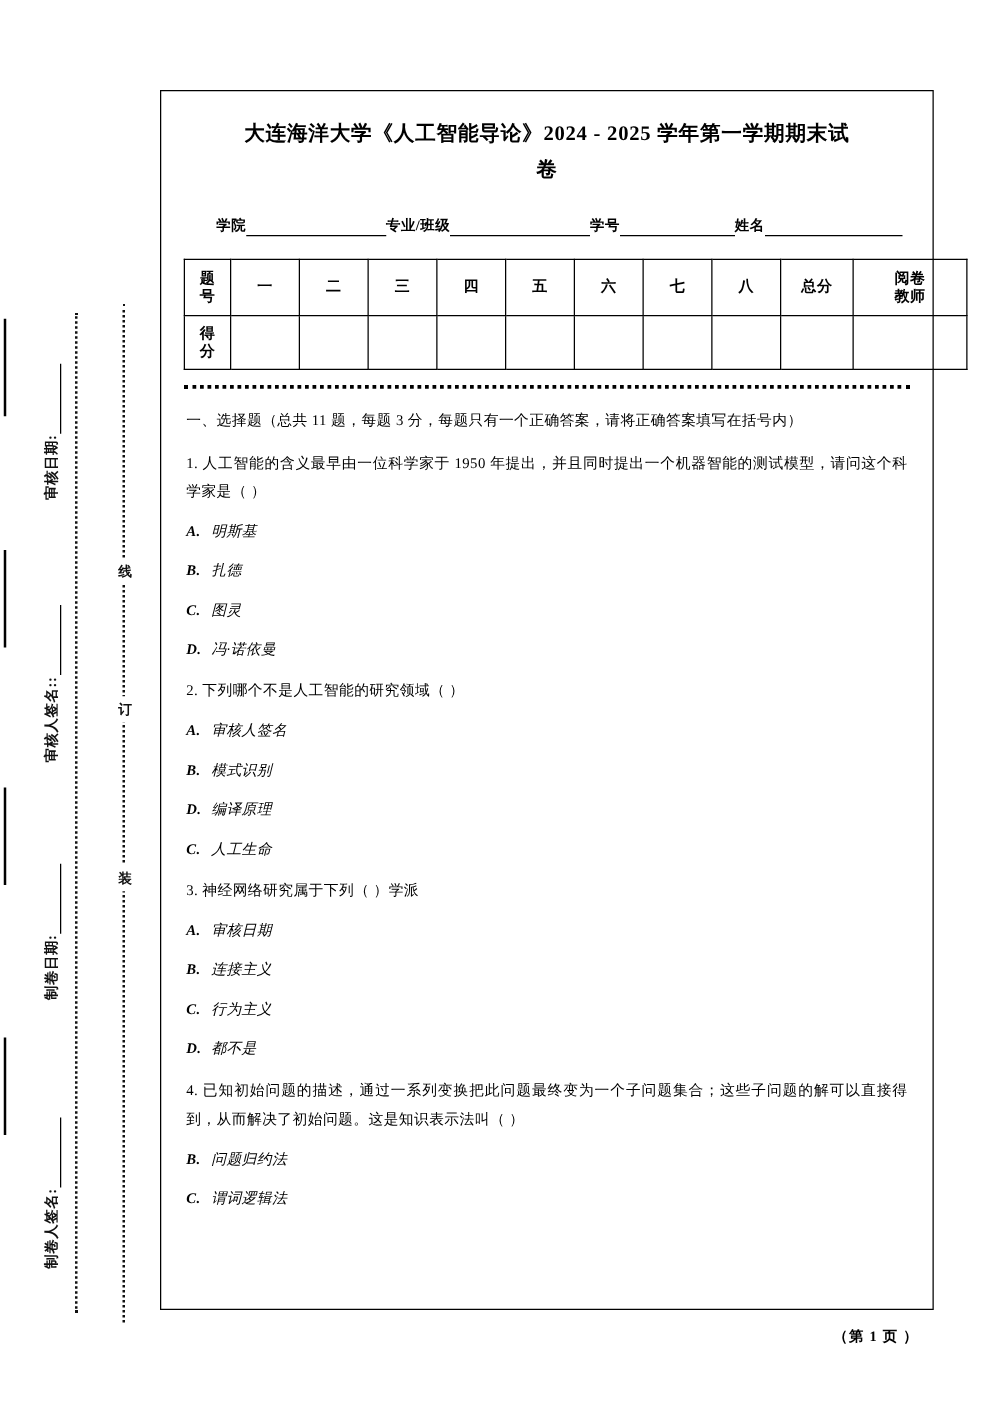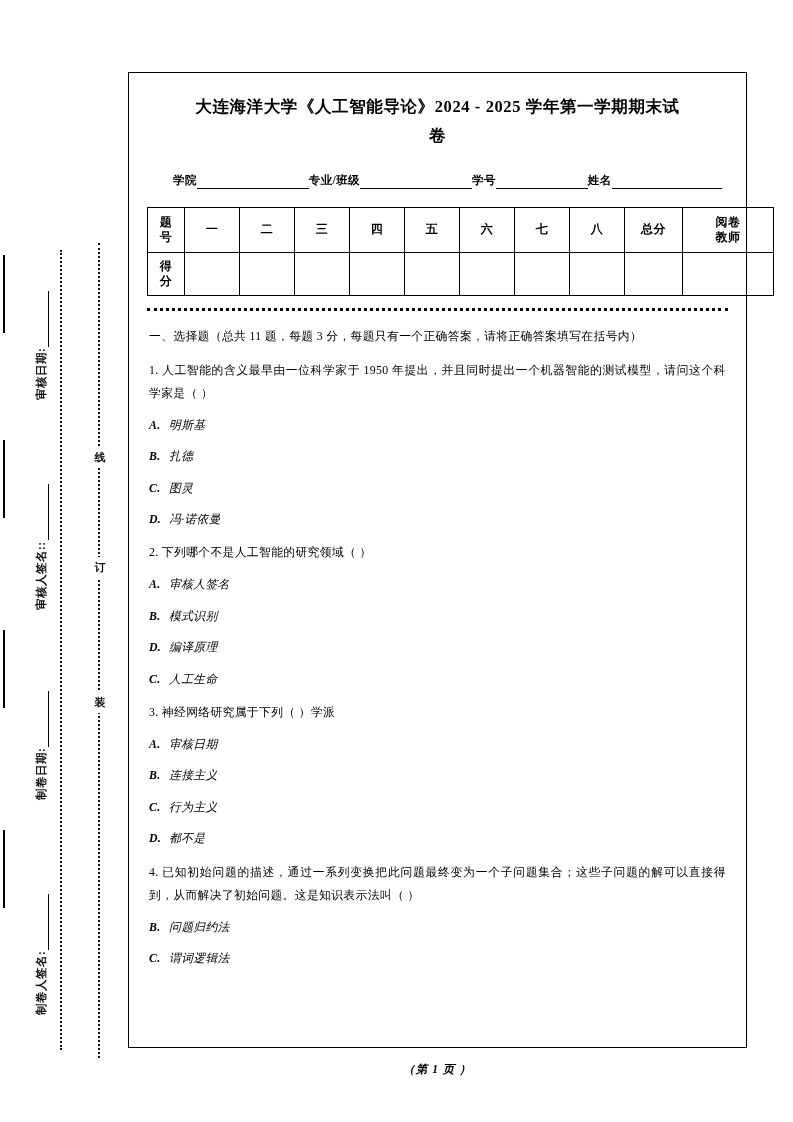--- a/index.html
+++ b/index.html
@@ -175,29 +175,28 @@
   }
   .opt-letter {
     display: inline-block;
     min-width: 20px;
     font-weight: bold;
   }
 
   
   .page-footer {
     position: absolute;
-    left: 128px;
+    left: 116px;
     top: 1062px;
     width: 619px;
-    text-align: center;
+    text-align: right;
     font-size: 11.5px;
     font-weight: bold;
     letter-spacing: 1px;
     font-family: "Liberation Serif", "DejaVu Serif", serif;
-    font-style: italic;
   }
 </style>
 </head>
 <body>
 
 <div class="margin-labels">
 
   <div class="edge-tick" style="top:255px;height:78px;"></div>
   <div class="edge-tick" style="top:440px;height:78px;"></div>
   <div class="edge-tick" style="top:630px;height:78px;"></div>

